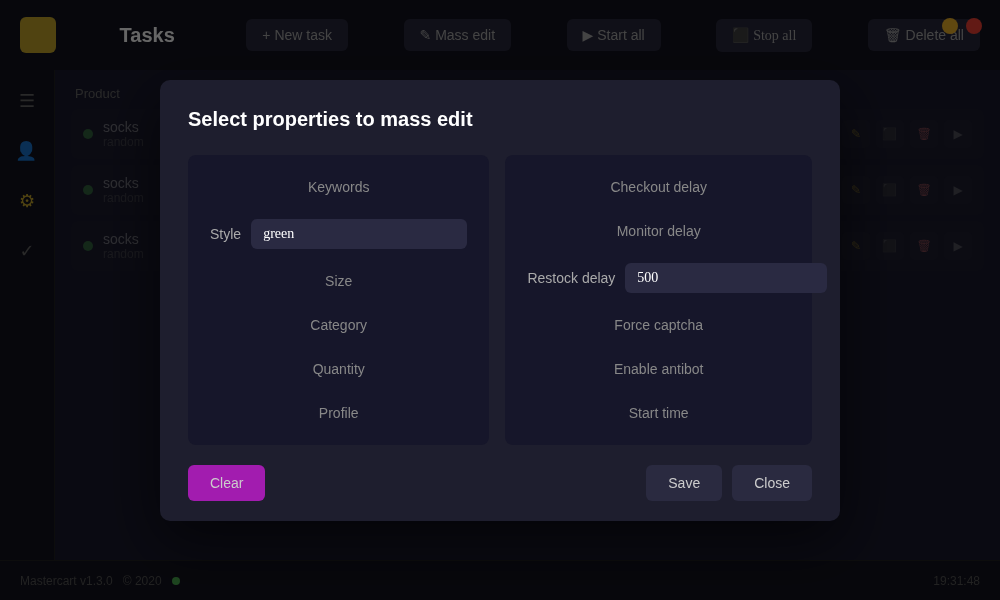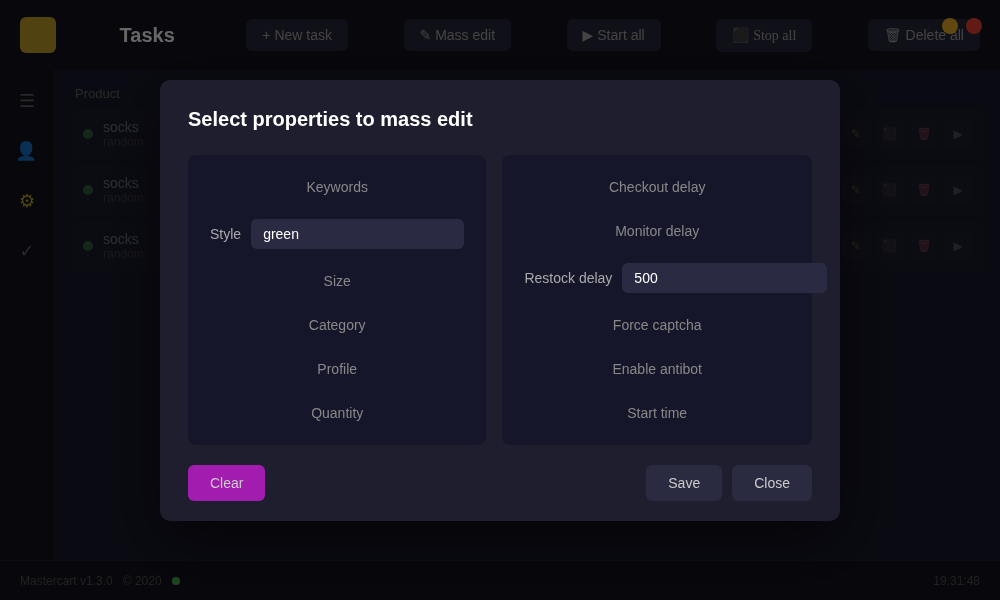--- a/index.html
+++ b/index.html
@@ -232,20 +232,21 @@
 
     .prop-input {
       flex: 1;
       background: #2a2a42;
       border: none;
       border-radius: 6px;
       padding: 7px 12px;
       color: #fff;
       font-size: 14px;
       outline: none;
+      font-family: Liberation Serif, serif;
     }
 
     
     .modal-footer {
       display: flex;
       justify-content: space-between;
       align-items: center;
     }
     .btn-clear {
       background: #a21caf;
@@ -402,25 +403,25 @@
 
         <div class="prop-item">
           <span class="prop-label">Size</span>
         </div>
 
         <div class="prop-item">
           <span class="prop-label">Category</span>
         </div>
 
         <div class="prop-item">
+          <span class="prop-label">Quantity</span>
+        </div>
+
+        <div class="prop-item">
           <span class="prop-label">Profile</span>
-        </div>
-
-        <div class="prop-item">
-          <span class="prop-label">Quantity</span>
         </div>
       </div>
 
       <div class="modal-col">
 
         <div class="prop-item">
           <span class="prop-label">Checkout delay</span>
         </div>
 
         <div class="prop-item">

